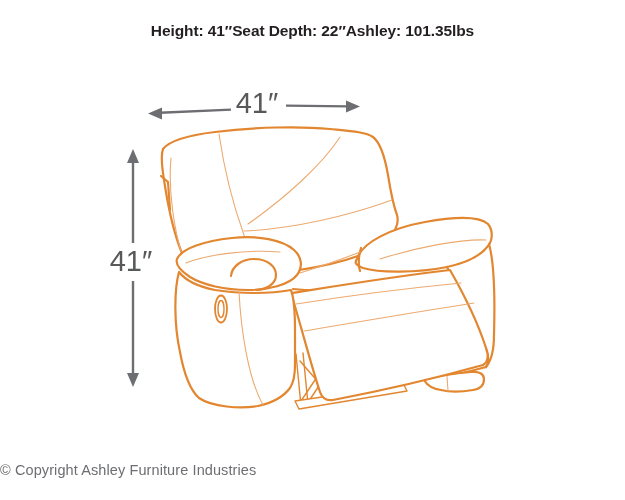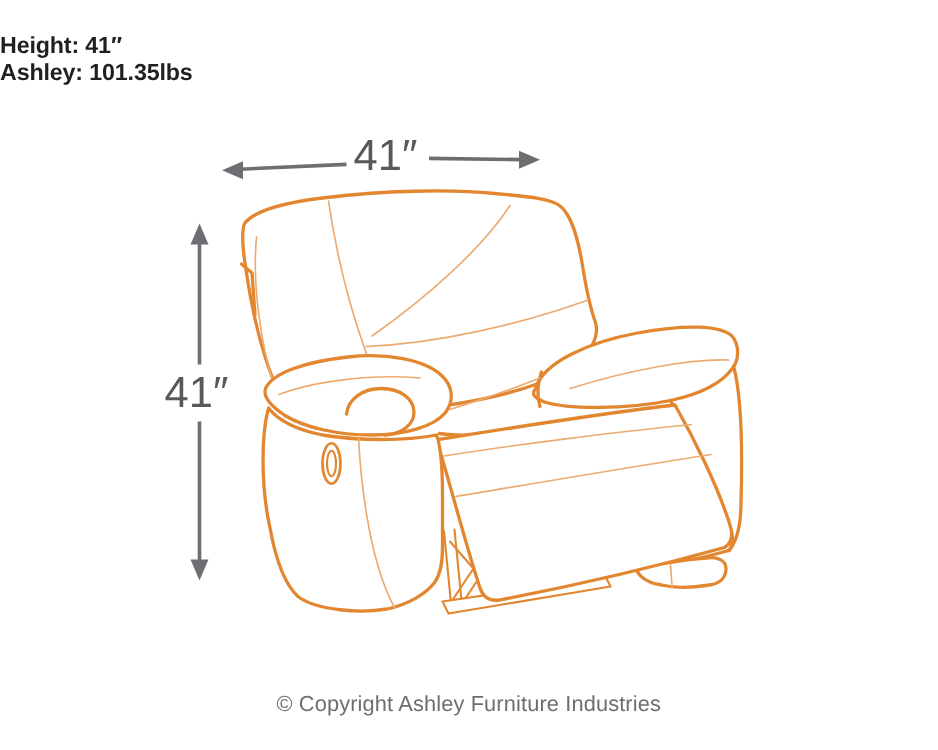--- a/index.html
+++ b/index.html
@@ -7,46 +7,46 @@
     width:625px;height:500px;position:relative;overflow:hidden;
     background:var(--background,#ffffff);
     font-family:"Liberation Sans", sans-serif;
   }
   .specs-bar{
     position:absolute;top:22px;left:0;right:0;
     display:flex;justify-content:center;
     font-size:15.5px;font-weight:600;letter-spacing:-0.1px;
     color:var(--header_text,#231f20);
     white-space:nowrap;
-    flex-direction:column;
   }
   .diagram-wrap{position:absolute;top:0;left:0;width:625px;height:448px;}
   svg{display:block;}
   .stroke-dark{fill:none;stroke:var(--line_orange,#e2862f);stroke-width:2.2;stroke-linecap:round;stroke-linejoin:round;}
   .stroke-dark.filled{fill:#ffffff;}
   .stroke-light{fill:none;stroke:var(--line_orange_light,#ecaa70);stroke-width:1.1;stroke-linecap:round;stroke-linejoin:round;}
   .stroke-mech{fill:none;stroke:var(--line_orange,#e2862f);stroke-width:1.4;stroke-linecap:round;stroke-linejoin:round;}
   .stroke-mech.filled{fill:#ffffff;}
   .arrow-line{stroke:var(--arrow_gray,#6d6e71);stroke-width:2.4;fill:none;}
   .arrow-head{fill:var(--arrow_gray,#6d6e71);stroke:none;}
   .dim-text{
     fill:var(--dim_text,#58595b);
     font-family:"Liberation Sans", sans-serif;
     font-size:29px;font-weight:400;
   }
   .footer-note{
-    position:absolute;top:462px;left:0;right:0;text-align:center;
+    position:absolute;top:462px;left:0;right:0;text-align:left;
     font-size:14.5px;color:var(--footer_text,#6d6e71);letter-spacing:0.1px;
   }
 </style>
 </head>
 <body>
 
 <div class="specs-bar">
   <span>Height: 41″</span>
+  <span>Seat Depth: 22″</span>
   <span>Ashley: 101.35lbs</span>
 </div>
 
 <div class="diagram-wrap">
 <svg width="625" height="500" viewBox="0 0 625 500" xmlns="http://www.w3.org/2000/svg">
 
   <g>
     <polygon class="arrow-head" points="148,113.5 162,107.5 162,119.5"></polygon>
     <path class="arrow-line" d="M 160,112.8 L 231,109.6"></path>
     <text class="dim-text" x="257" y="113" text-anchor="middle">41″</text>

